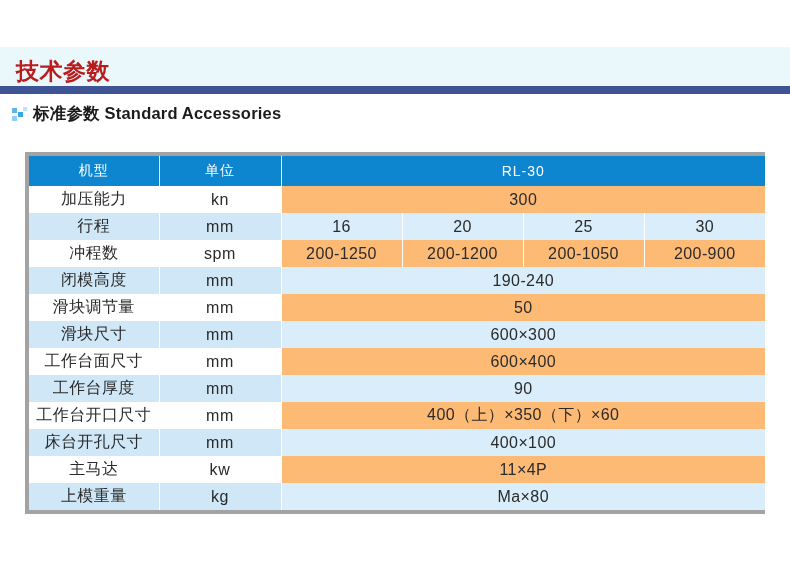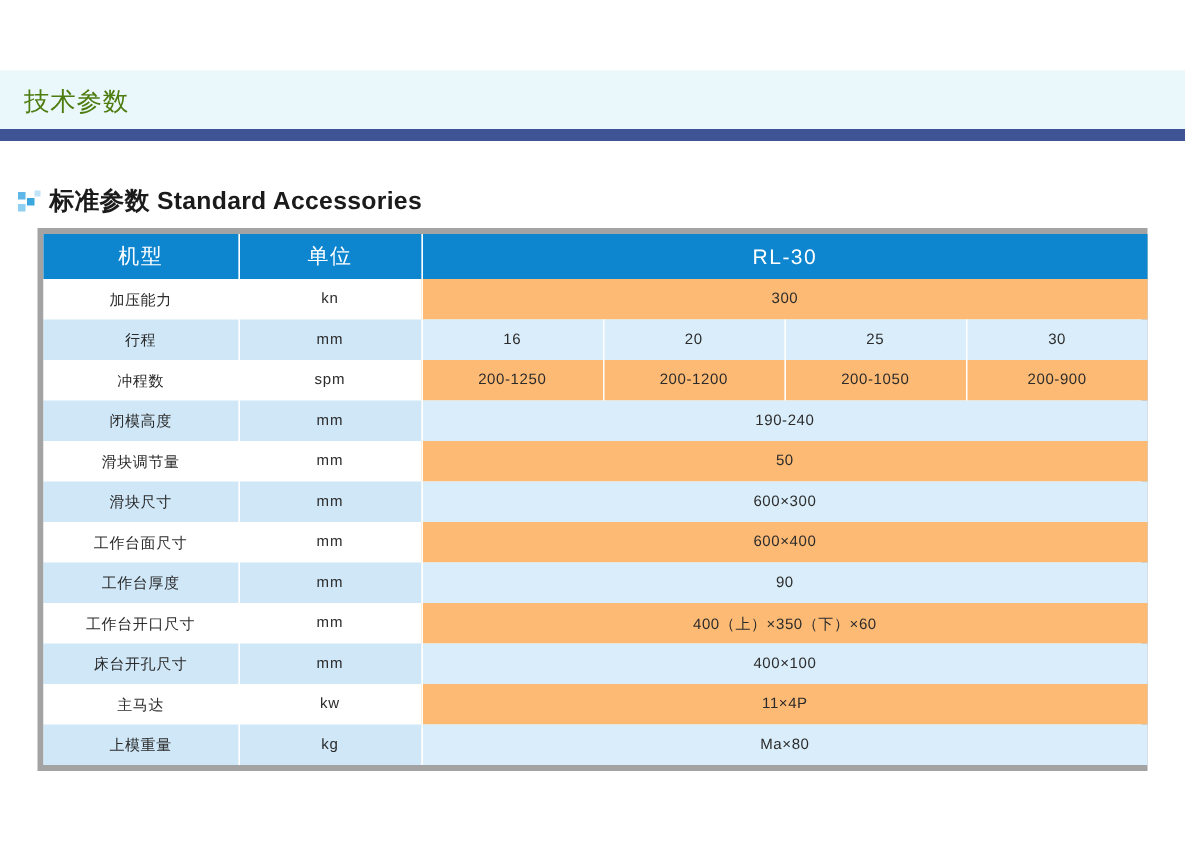--- a/index.html
+++ b/index.html
@@ -22,40 +22,40 @@
     top: 47px;
     width: 790px;
     height: 39px;
     background: #eaf7fb;
     box-sizing: border-box;
   }
   .banner-title {
     position: absolute;
     left: 16px;
     top: 9px;
-    font-size: 17px;
-    color: #4d7c0f;
+    font-size: 23px;
+    color: #b91c1c;
     letter-spacing: 0.5px;
-    font-weight: 400;
+    font-weight: 700;
     white-space: nowrap;
   }
   .banner-rule {
     position: absolute;
     left: 0;
     top: 86px;
     width: 790px;
     height: 8px;
     background: #3f5494;
   }
 
   
   .section-head {
     position: absolute;
     left: 12px;
-    top: 121px;
+    top: 101px;
     height: 26px;
     display: flex;
     align-items: center;
   }
   .arrow-icon {
     width: 17px;
     height: 15px;
     position: relative;
     flex: 0 0 auto;
     margin-right: 4px;
@@ -93,21 +93,21 @@
     border-collapse: collapse;
     width: 100%;
     table-layout: fixed;
   }
   table.spec col.c-name  { width: 130px; }
   table.spec col.c-unit  { width: 122px; }
   table.spec col.c-v     { width: 121px; }
 
   table.spec th,
   table.spec td {
-    font-size: 10px;
+    font-size: 16px;
     color: #2b2b2b;
     height: 27px;
     padding: 0;
     text-align: center;
     vertical-align: middle;
     border-right: 1px solid #ffffff;
     font-weight: normal;
     white-space: nowrap;
   }
   table.spec tr.head th {

